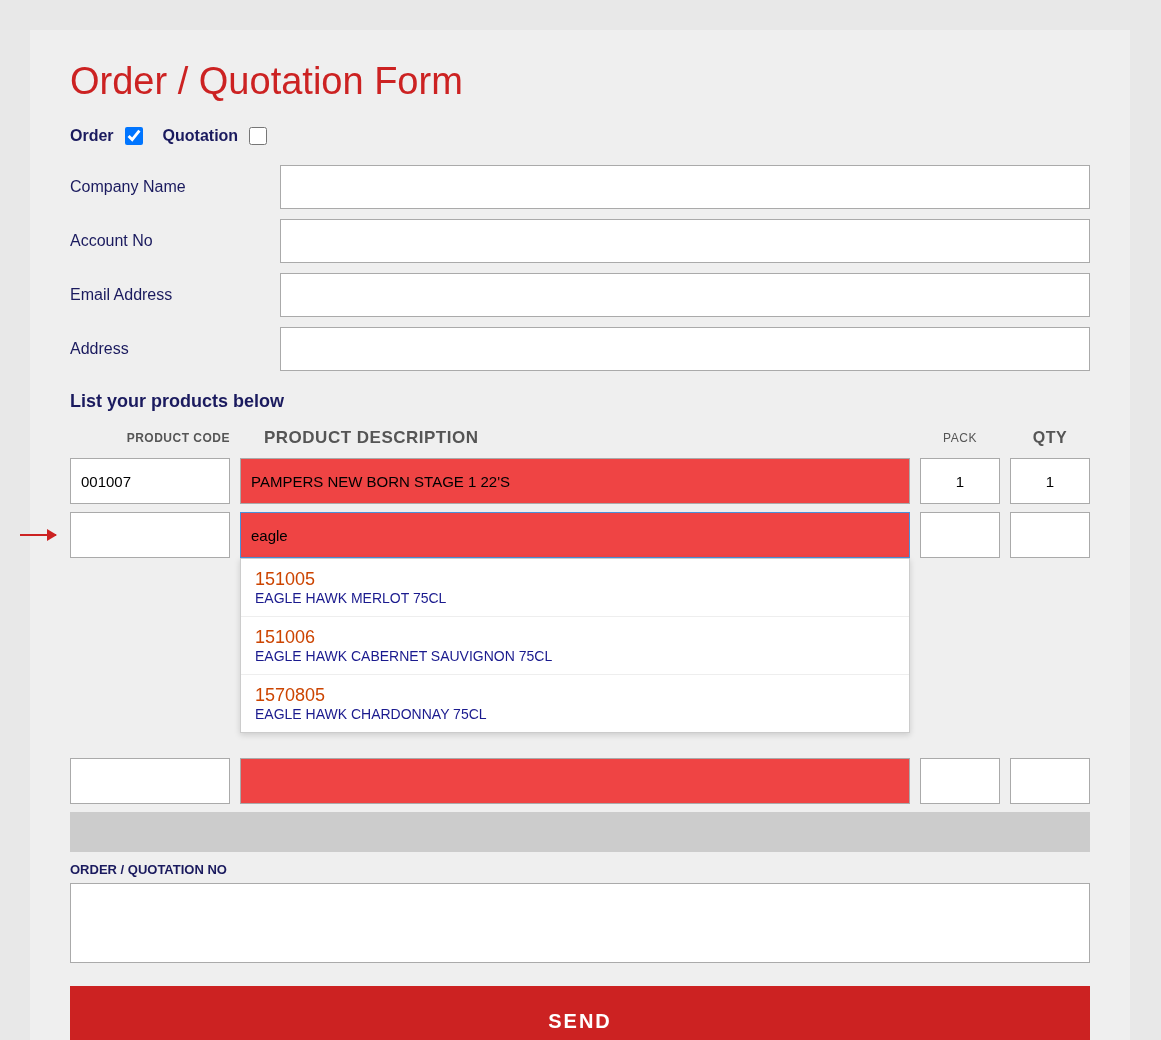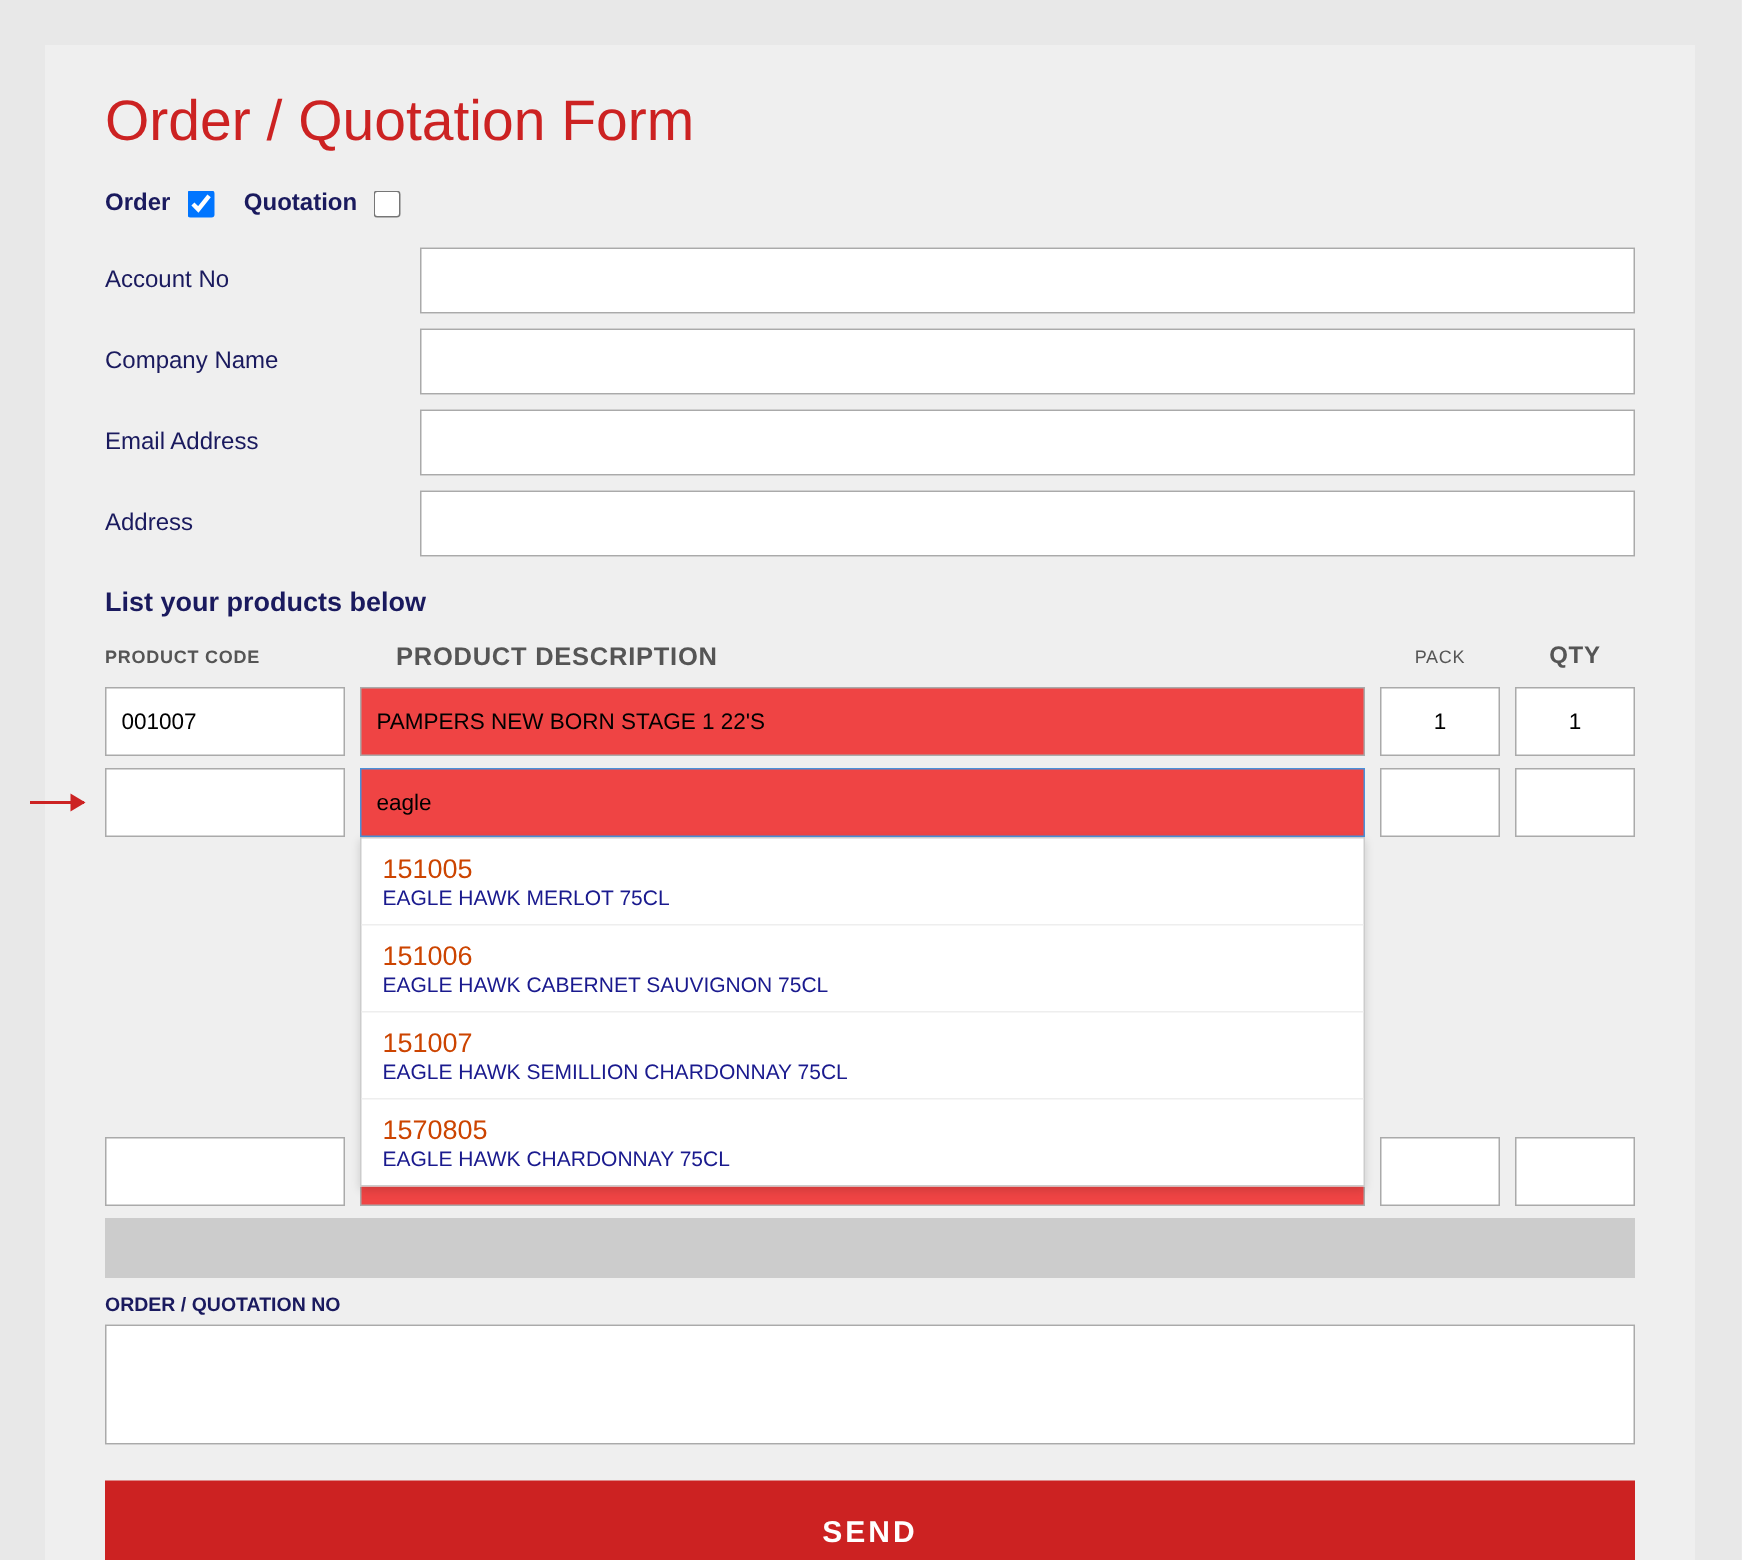--- a/index.html
+++ b/index.html
@@ -75,20 +75,21 @@
       margin-bottom: 10px;
     }
     .col-product-code {
       width: 160px;
       min-width: 160px;
       font-size: 12px;
       font-weight: bold;
       color: #555;
       text-transform: uppercase;
       letter-spacing: 0.5px;
+      text-align: right;
     }
     .col-product-desc {
       flex: 1;
       font-size: 17px;
       font-weight: bold;
       color: #555;
       text-transform: uppercase;
       letter-spacing: 0.5px;
       margin-left: 10px;
       padding-left: 24px;
@@ -273,26 +274,26 @@
       <span class="order-type-label">Order</span>
       <input type="checkbox" checked="" style="">
     </div>
     <div class="checkbox-wrapper">
       <span class="order-type-label">Quotation</span>
       <input type="checkbox" style="">
     </div>
   </div>
 
   <div class="field-row">
+    <label class="field-label">Company Name</label>
+    <input type="text" class="field-input" style="">
+  </div>
+
+  <div class="field-row">
     <label class="field-label">Account No</label>
-    <input type="text" class="field-input" style="">
-  </div>
-
-  <div class="field-row">
-    <label class="field-label">Company Name</label>
     <input type="text" class="field-input" style="">
   </div>
 
   <div class="field-row">
     <label class="field-label">Email Address</label>
     <input type="email" class="field-input" style="">
   </div>
 
   <div class="field-row">
     <label class="field-label">Address</label>
@@ -327,24 +328,20 @@
     <div class="autocomplete-dropdown">
       <div class="autocomplete-item">
         <div class="autocomplete-code">151005</div>
         <div class="autocomplete-desc">EAGLE HAWK MERLOT 75CL</div>
       </div>
       <div class="autocomplete-item">
         <div class="autocomplete-code">151006</div>
         <div class="autocomplete-desc">EAGLE HAWK CABERNET SAUVIGNON 75CL</div>
       </div>
       <div class="autocomplete-item">
-        <div class="autocomplete-code">151007</div>
-        <div class="autocomplete-desc">EAGLE HAWK SEMILLION CHARDONNAY 75CL</div>
-      </div>
-      <div class="autocomplete-item">
         <div class="autocomplete-code">1570805</div>
         <div class="autocomplete-desc">EAGLE HAWK CHARDONNAY 75CL</div>
       </div>
     </div>
   </div>
 
   <div class="product-row" style="margin-top: 200px;">
     <input type="text" class="product-code-input" value="" style="">
     <input type="text" class="product-desc-input normal" value="" style="">
     <input type="text" class="pack-input" value="" style="">

